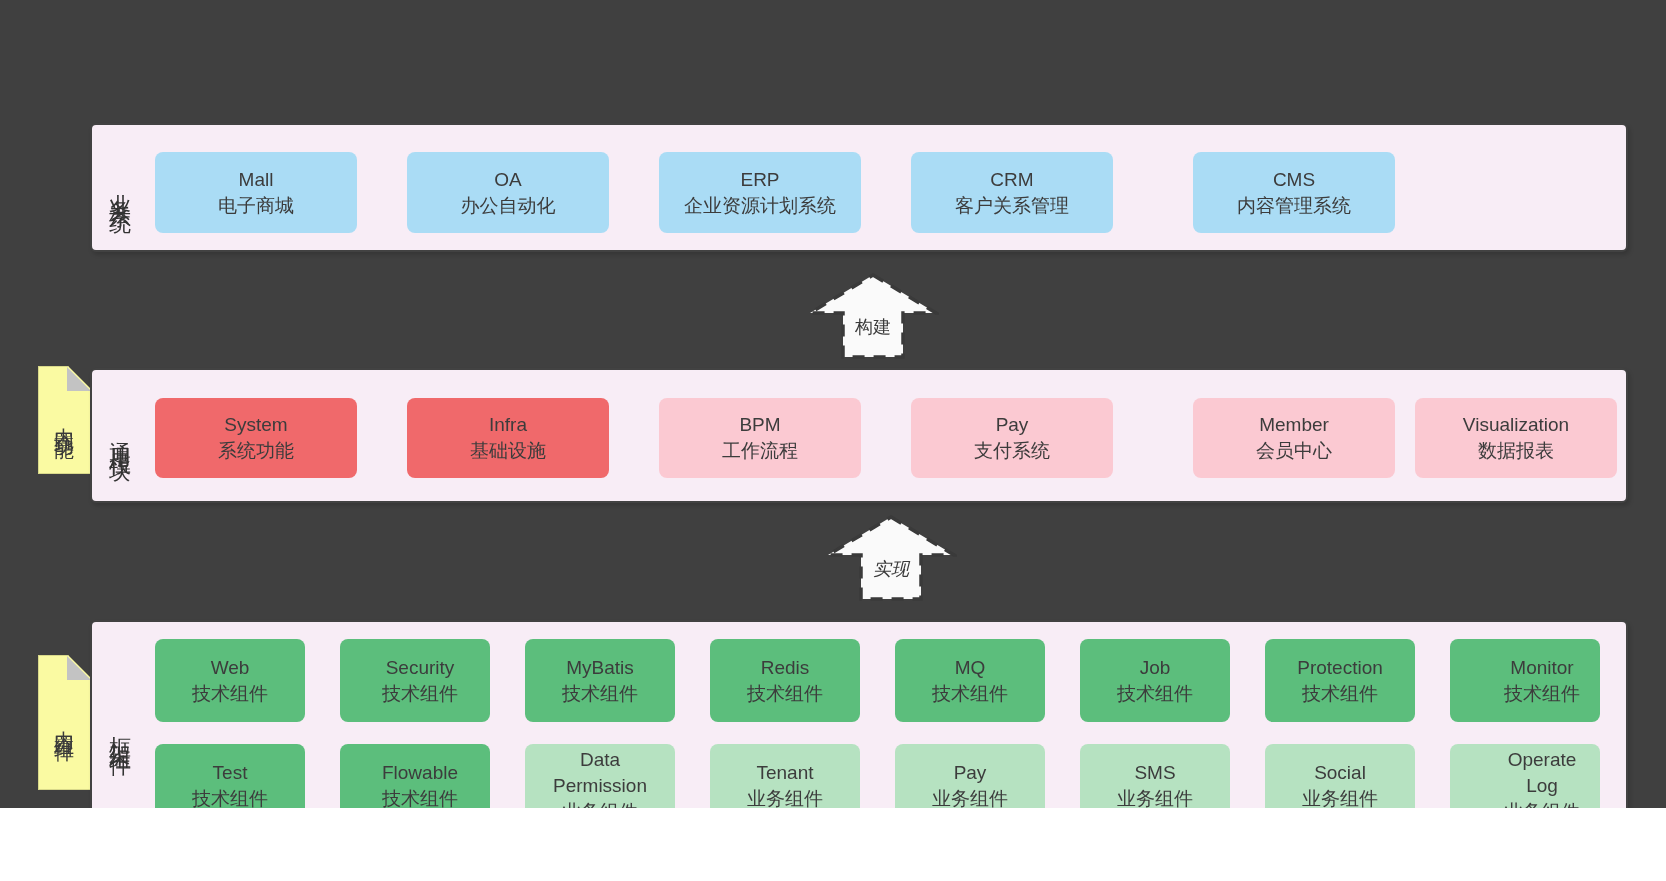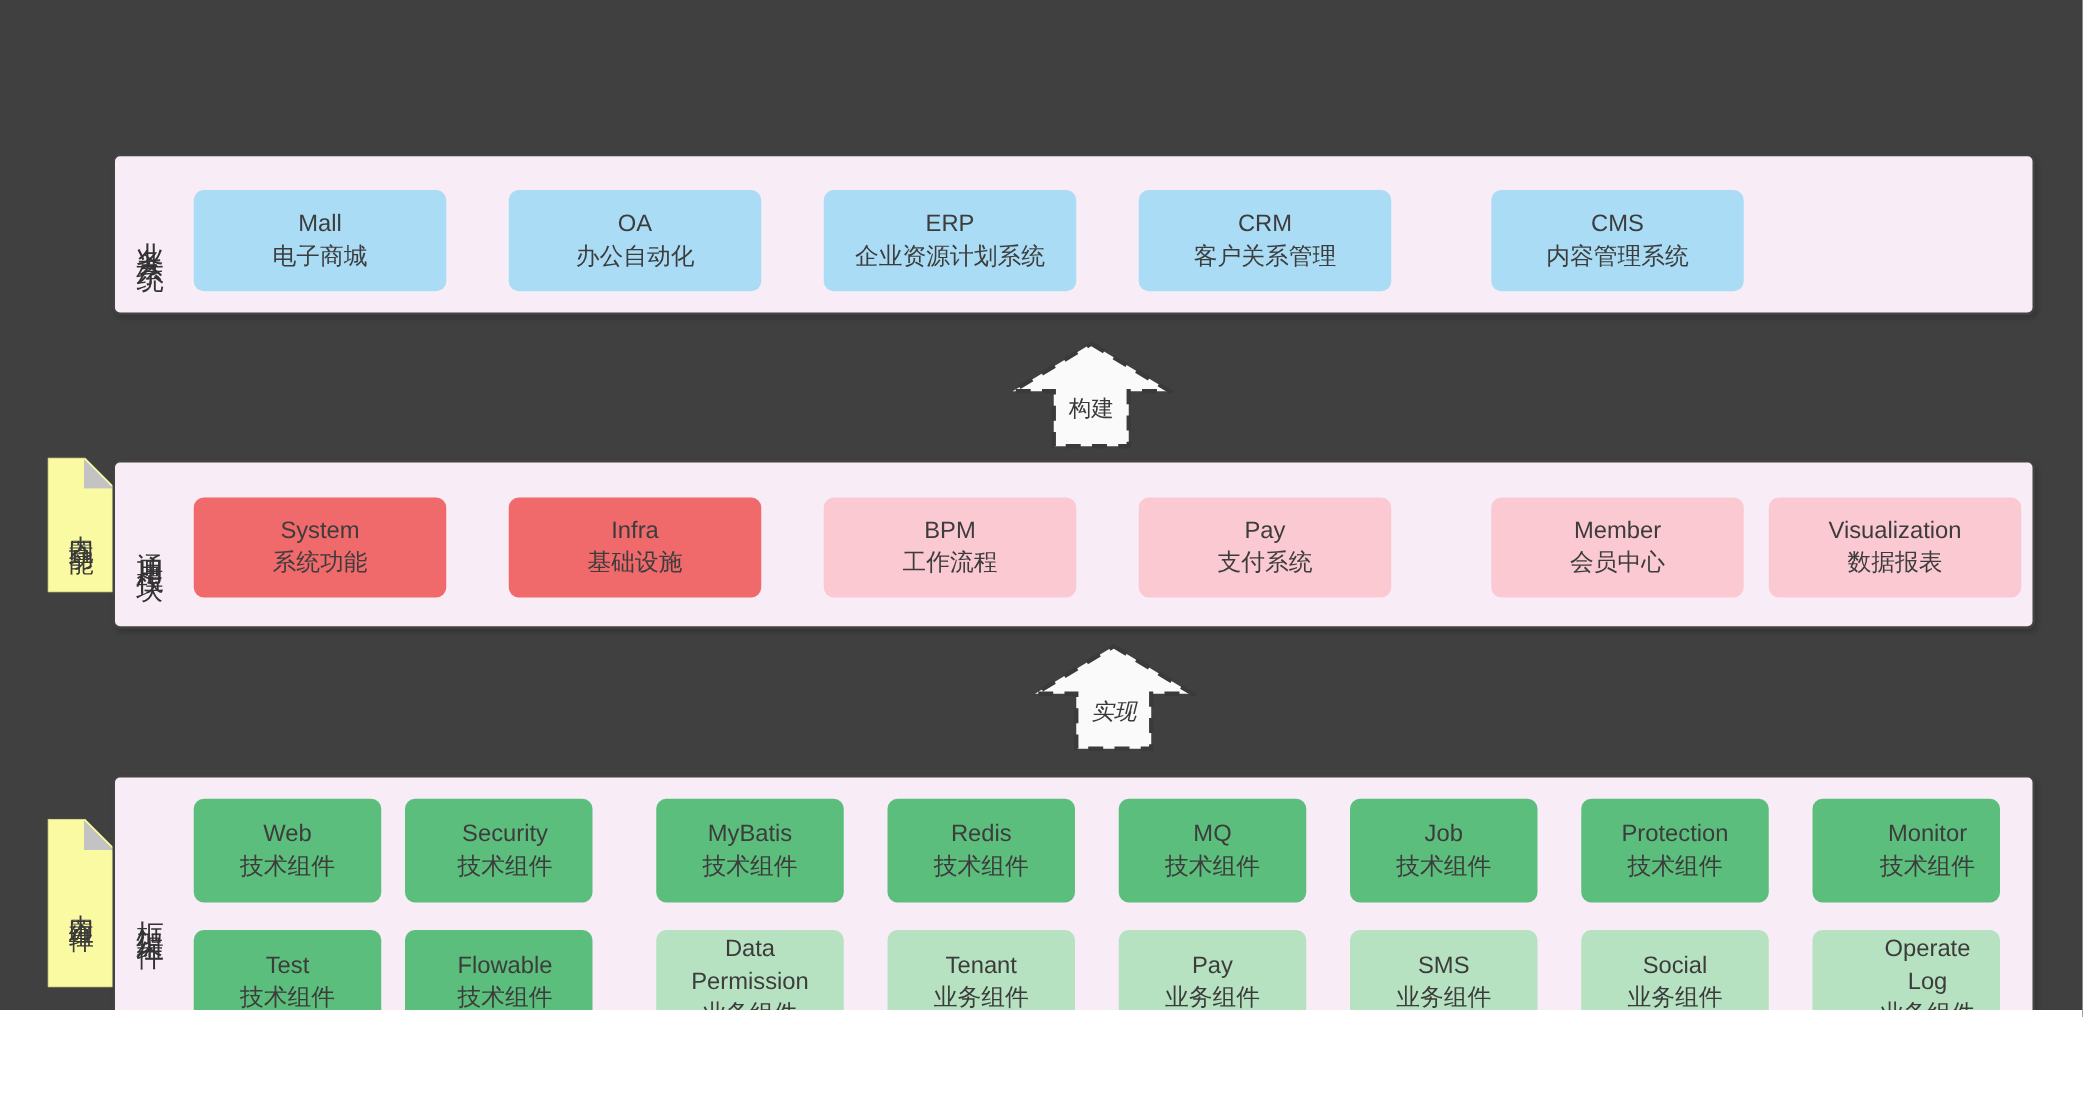--- a/index.html
+++ b/index.html
@@ -27,21 +27,21 @@
   .w8{width:150px;height:83px;}
   .blue{background:#aadcf5;}
   .red{background:#f0696b;}
   .pink{background:#fbc9d2;}
   .g1{background:#5cbe7c;}
   .g2{background:#b6e2c1;}
 
   
   .c0{left:63px;} .c1{left:315px;} .c2{left:567px;} .c3{left:819px;} .c4{left:1101px;text-align:center;} .c5{left:1323px;}
   
-  .d0{left:63px;} .d1{left:232px;padding-left:20px;} .d2{left:433px;} .d3{left:618px;}
+  .d0{left:63px;} .d1{left:248px;padding-left:20px;} .d2{left:433px;} .d3{left:618px;}
   .d4{left:803px;} .d5{left:988px;} .d6{left:1173px;} .d7{left:1358px;padding-left:44px;}
 
   .layer1 .box{top:27px;}
   .layer2 .box{top:28px;height:80px;}
   .layer3 .row1{top:17px;}
   .layer3 .row2{top:122px;}
 
   
   .tag{position:absolute;left:38px;width:54px;background:#fafaa2;
        border:1px solid #d8d88a;box-sizing:border-box;z-index:1;

